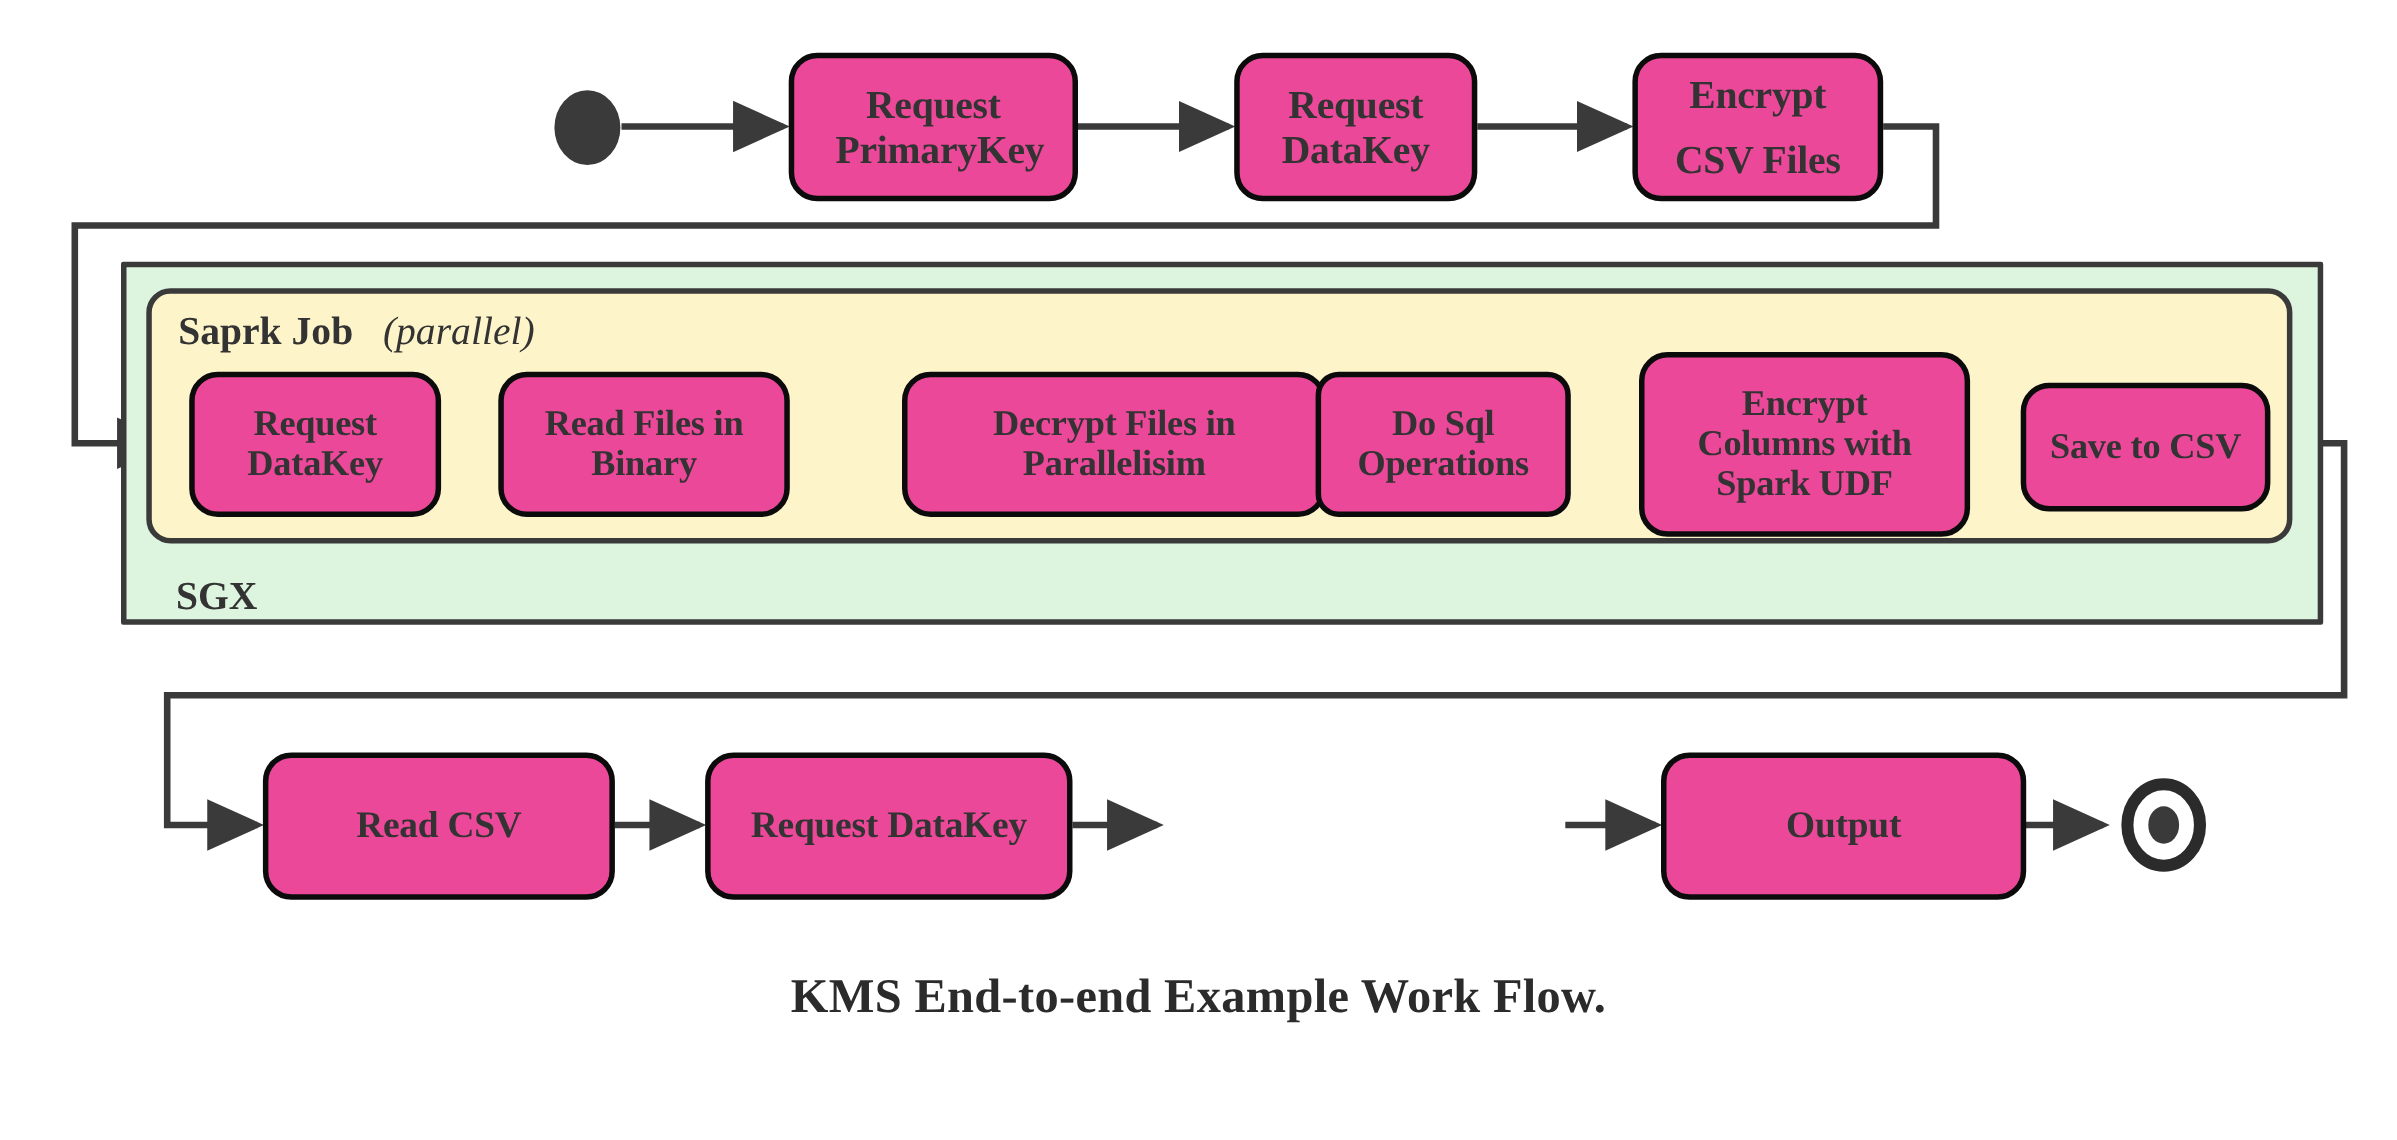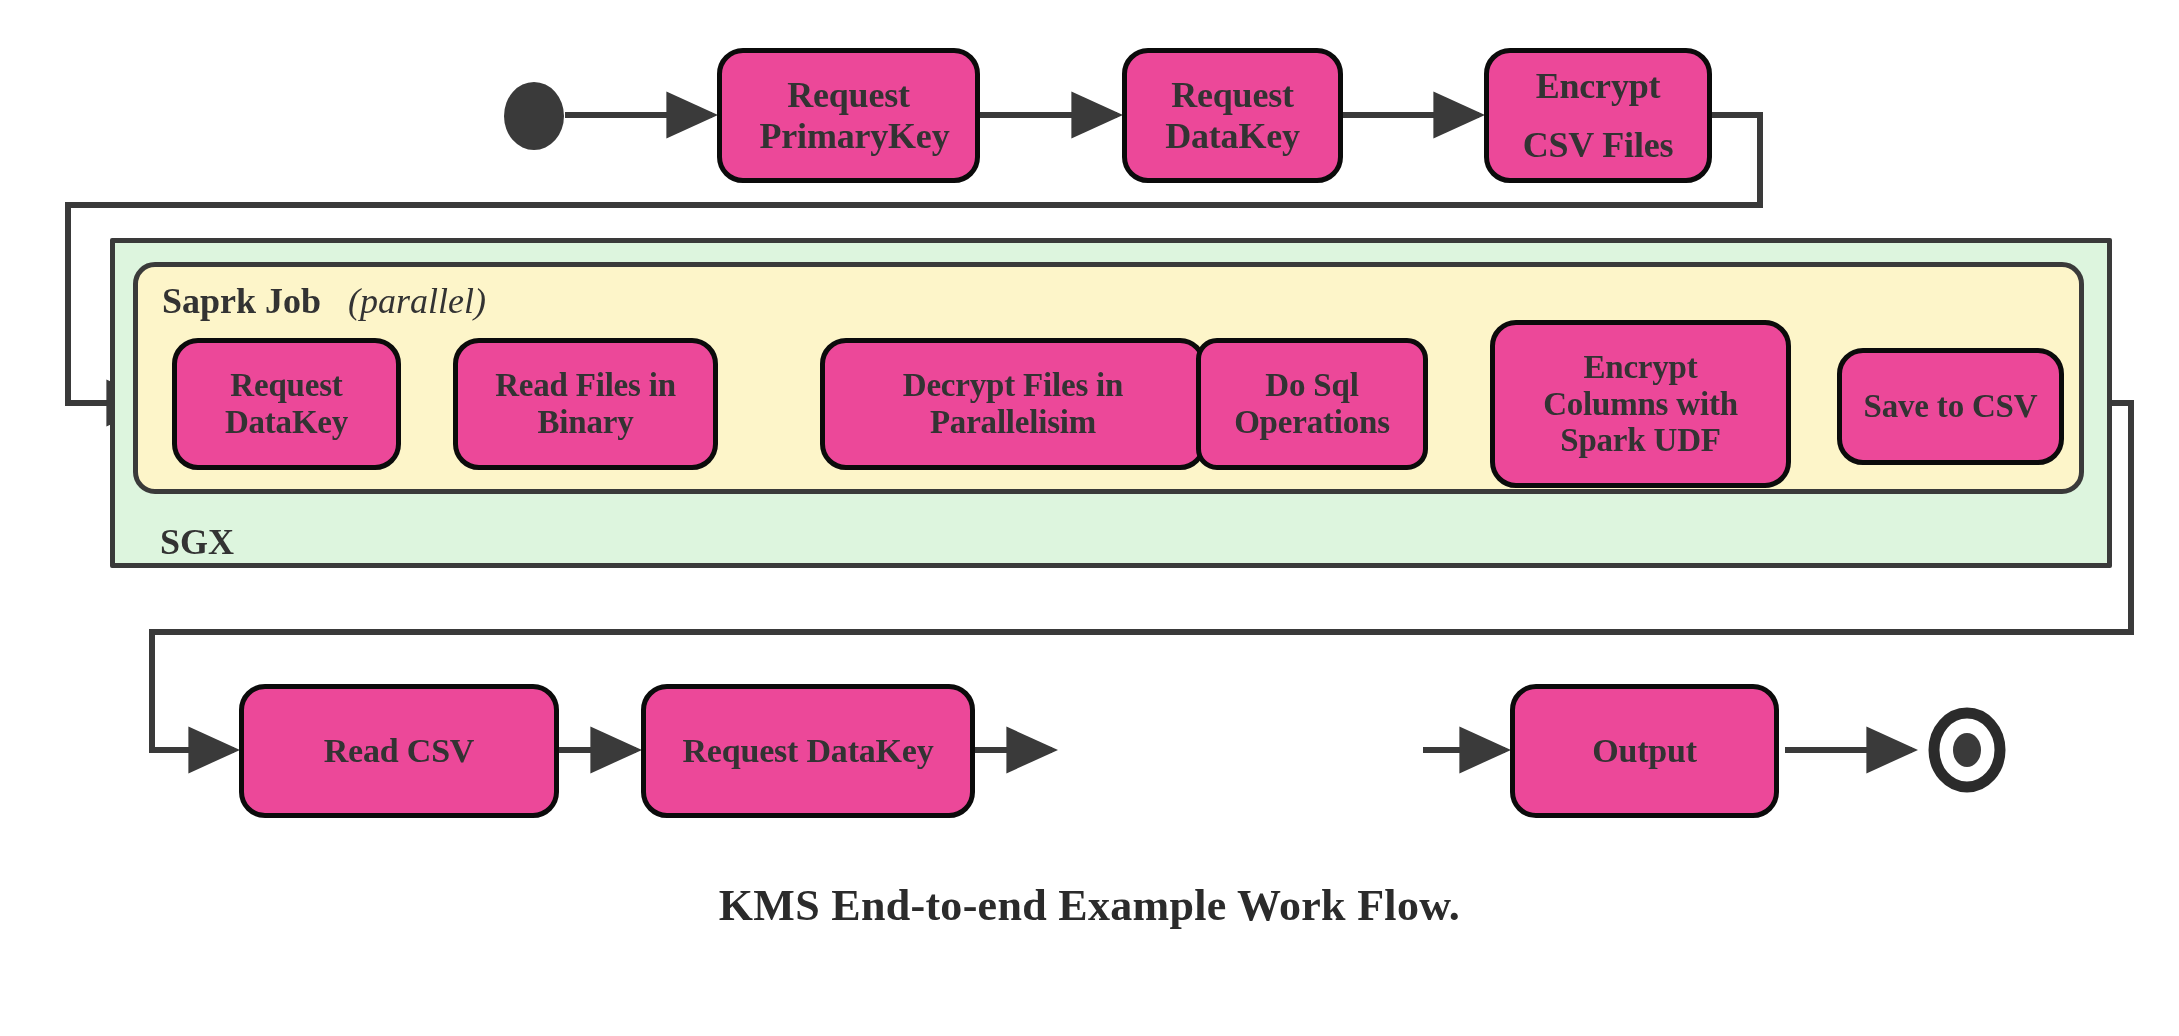--- a/index.html
+++ b/index.html
@@ -168,21 +168,21 @@
     </span>
   </div>
 
   <div class="node" style="left:641px;top:684px;width:334px;height:134px;font-size:34px;">
     <span>
       <span style="display: block;">Request DataKey</span>
     </span>
   </div>
 
 
-  <div class="node" style="left:1510px;top:684px;width:269px;height:134px;font-size:34px;">
+  <div class="node" style="left:1510px;top:684px;width:332px;height:134px;font-size:34px;">
     <span>
       <span style="display: block;">Output</span>
     </span>
   </div>
 
   <div class="caption" style="left:0;top:880px;font-size:44px;">KMS End-to-end Example Work Flow.</div>
 
 </div>
 
 </body></html>

